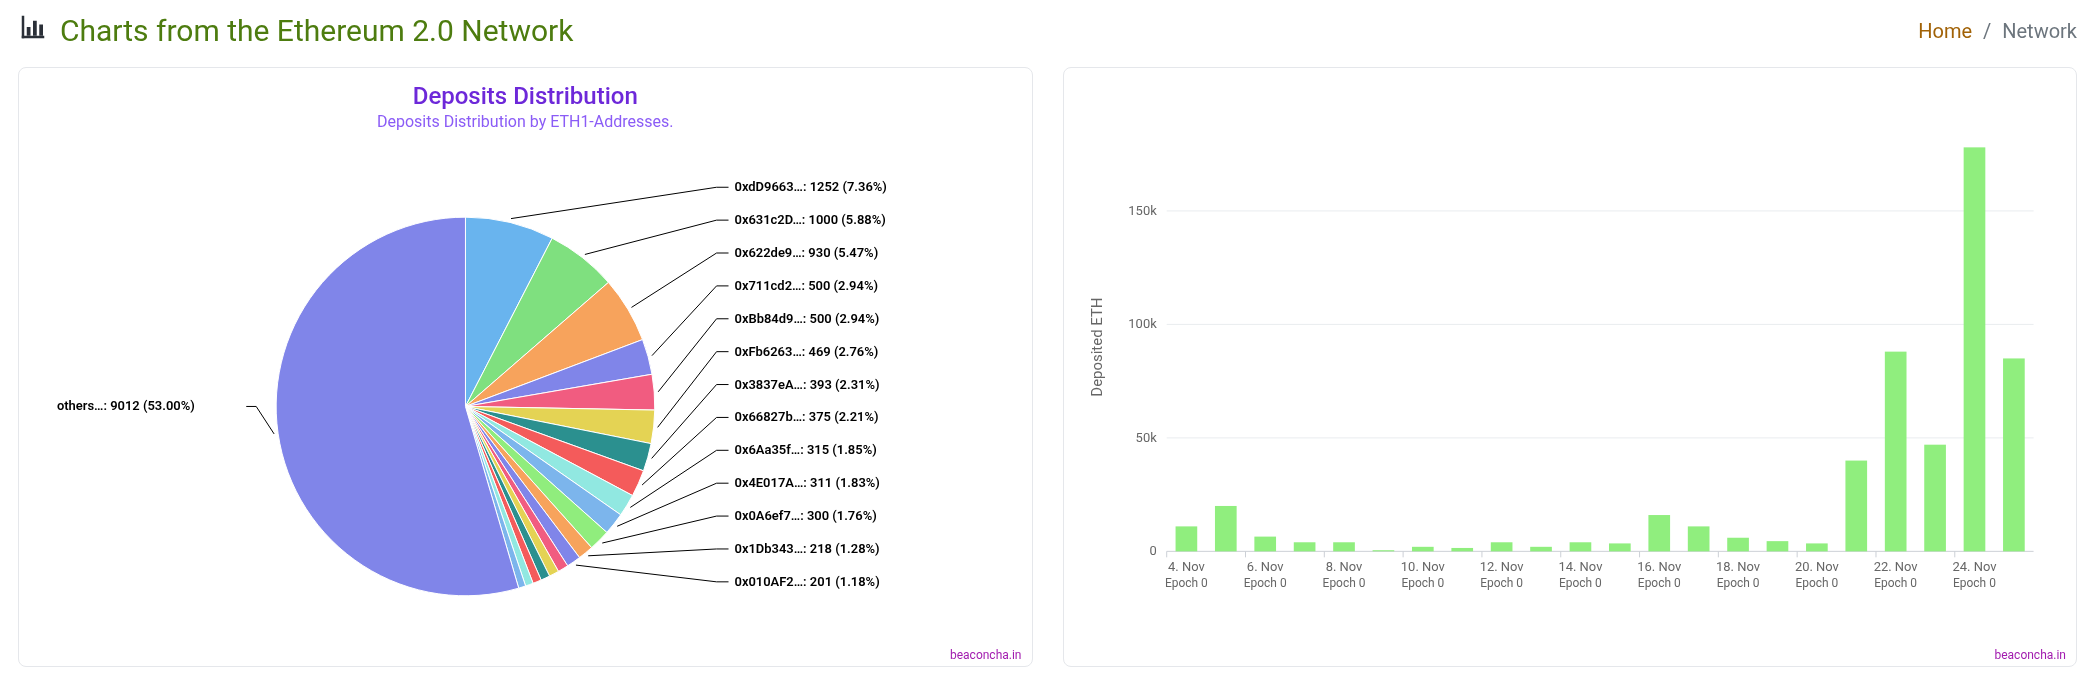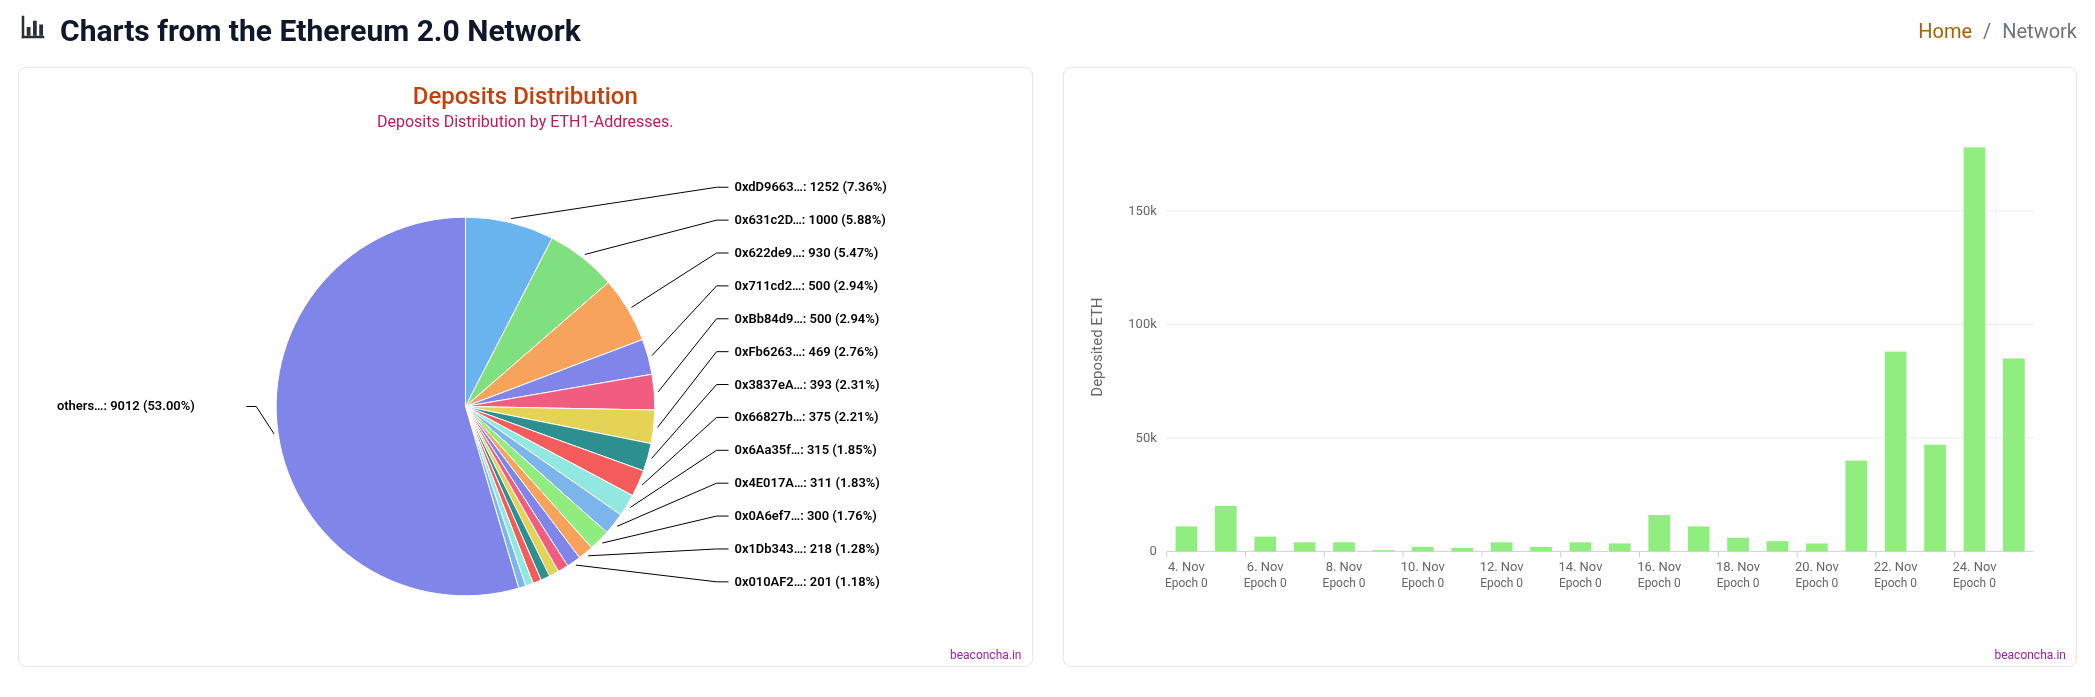--- a/index.html
+++ b/index.html
@@ -14,22 +14,22 @@
     display: flex;
     justify-content: space-between;
     align-items: center;
     margin-bottom: 18px;
   }
   .page-title {
     display: flex;
     align-items: center;
     gap: 12px;
     font-size: 30px;
-    font-weight: 700;
-    color: #0f172a;
+    font-weight: 400;
+    color: #4d7c0f;
   }
   .breadcrumb {
     font-size: 20px;
     color: #6c757d;
   }
   .breadcrumb a {
     color: #a16207;
     text-decoration: none;
   }
   .breadcrumb .sep { margin: 0 6px; color: #6c757d; }
@@ -44,27 +44,27 @@
     background: #fff;
     padding: 14px 18px 4px 18px;
     position: relative;
     height: 600px;
     display: flex;
     flex-direction: column;
   }
   .card-title {
     text-align: center;
     font-size: 24px;
-    color: #c2410c;
+    color: #6d28d9;
     font-weight: 500;
   }
   .card-subtitle {
     text-align: center;
     font-size: 16px;
-    color: #be185d;
+    color: #8b5cf6;
     margin-top: 2px;
     margin-bottom: 0;
   }
   .card-body {
     flex: 1;
     position: relative;
   }
   .credit {
     position: absolute;
     right: 10px;

